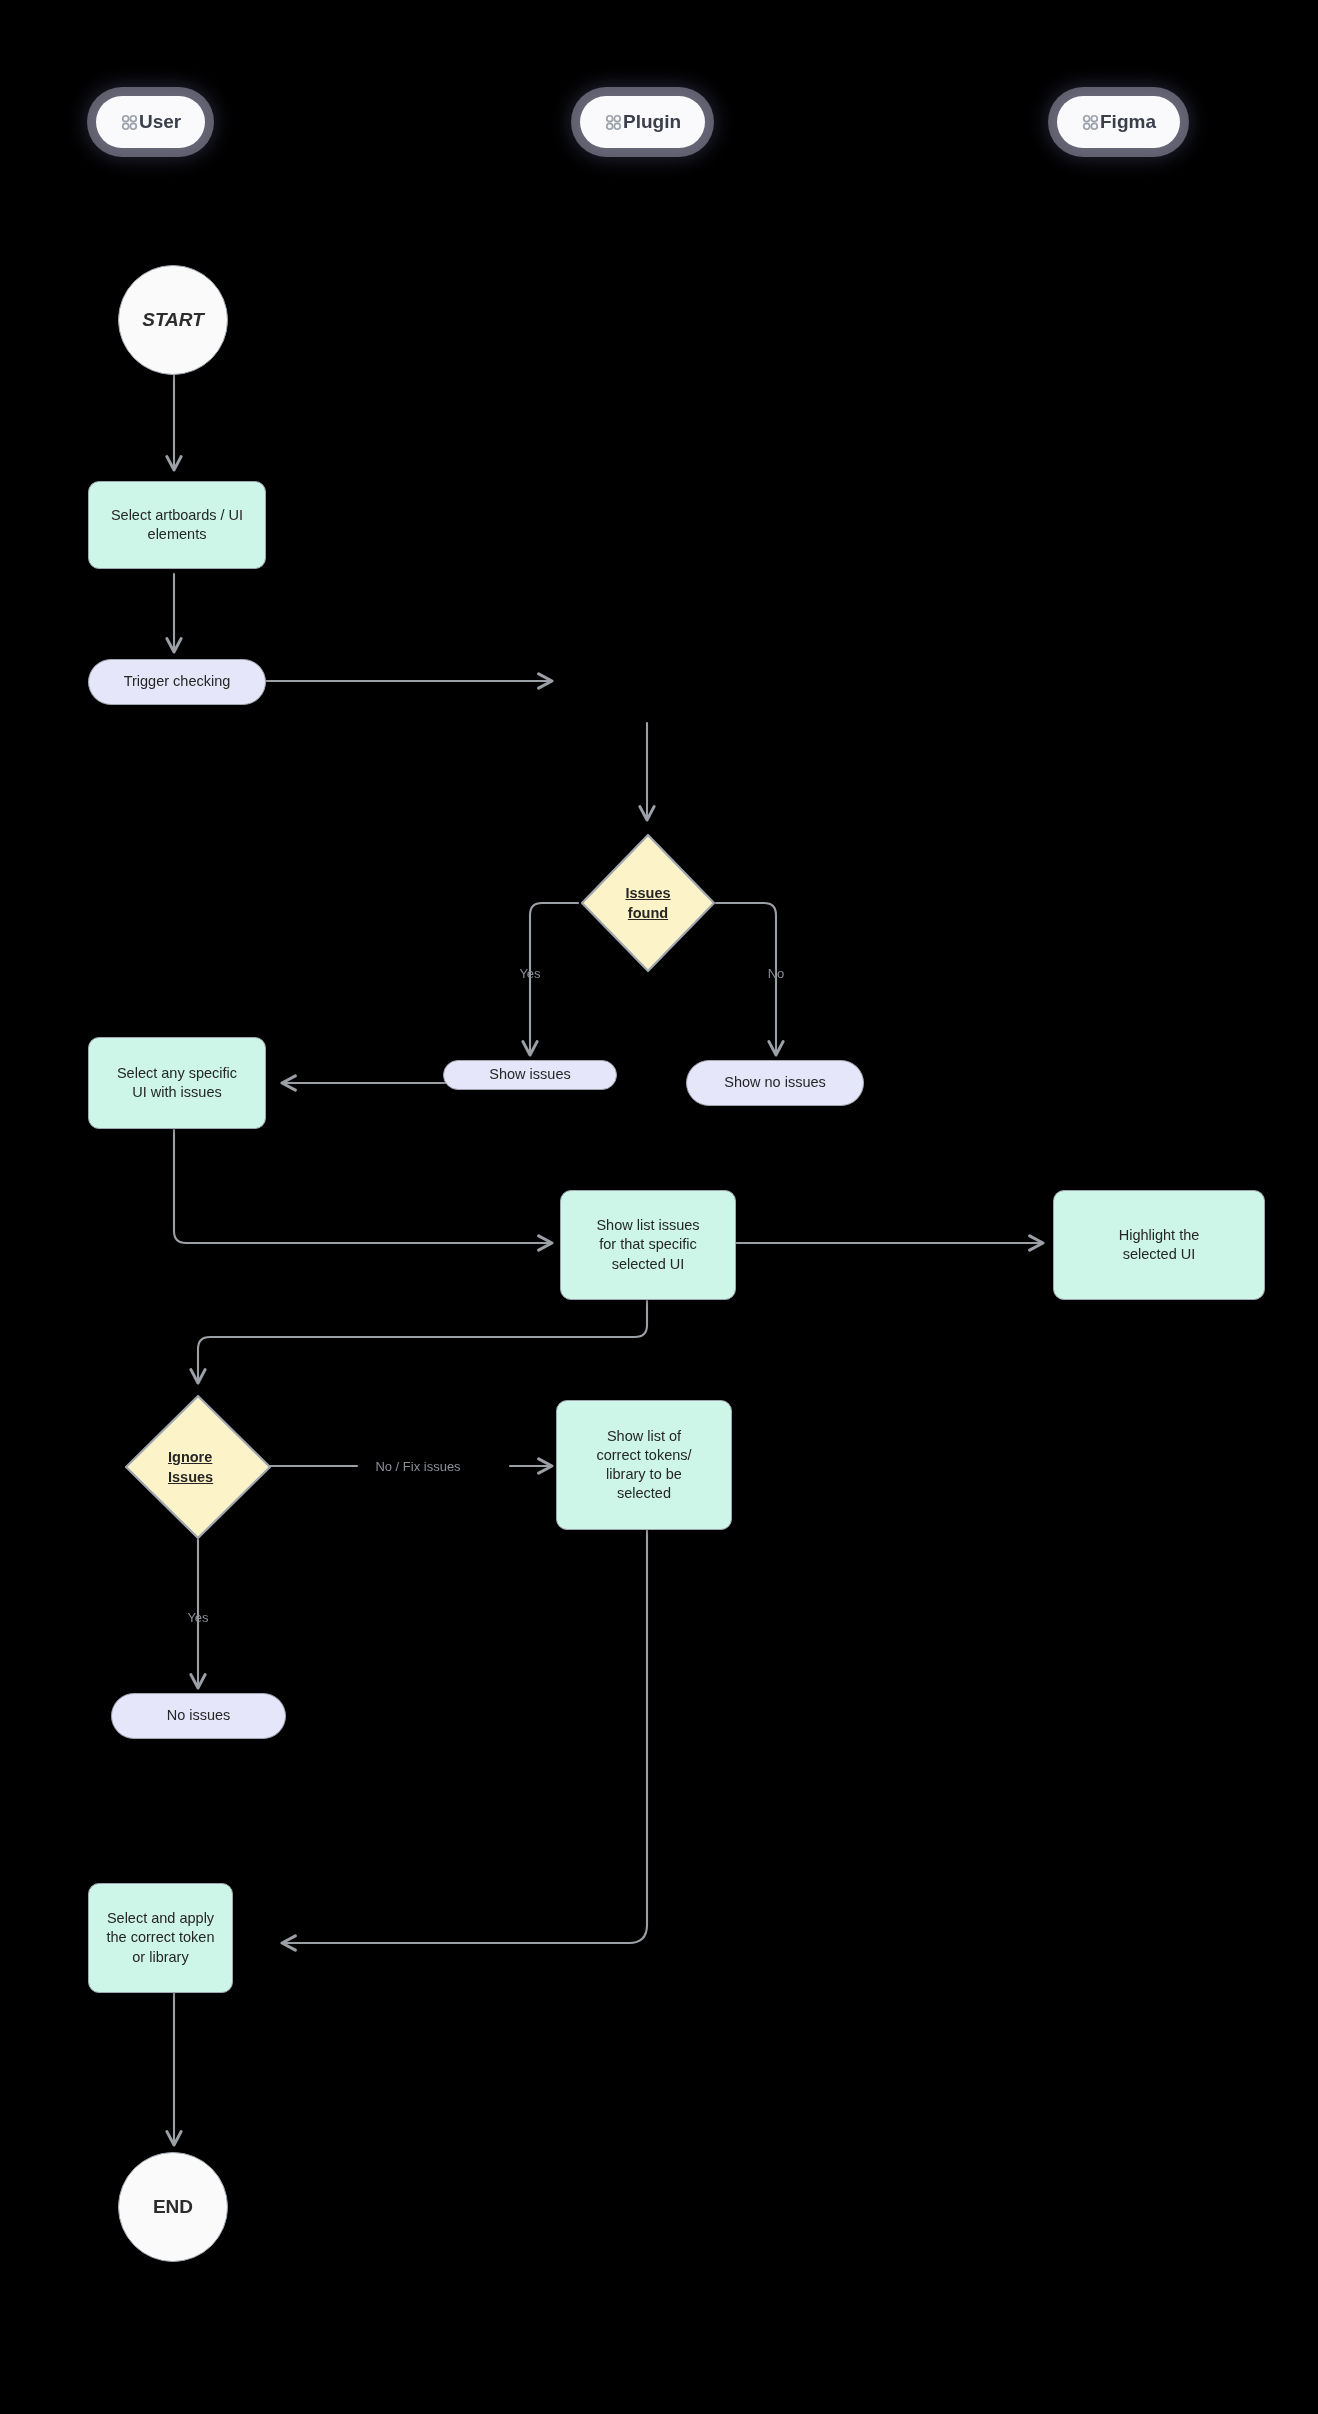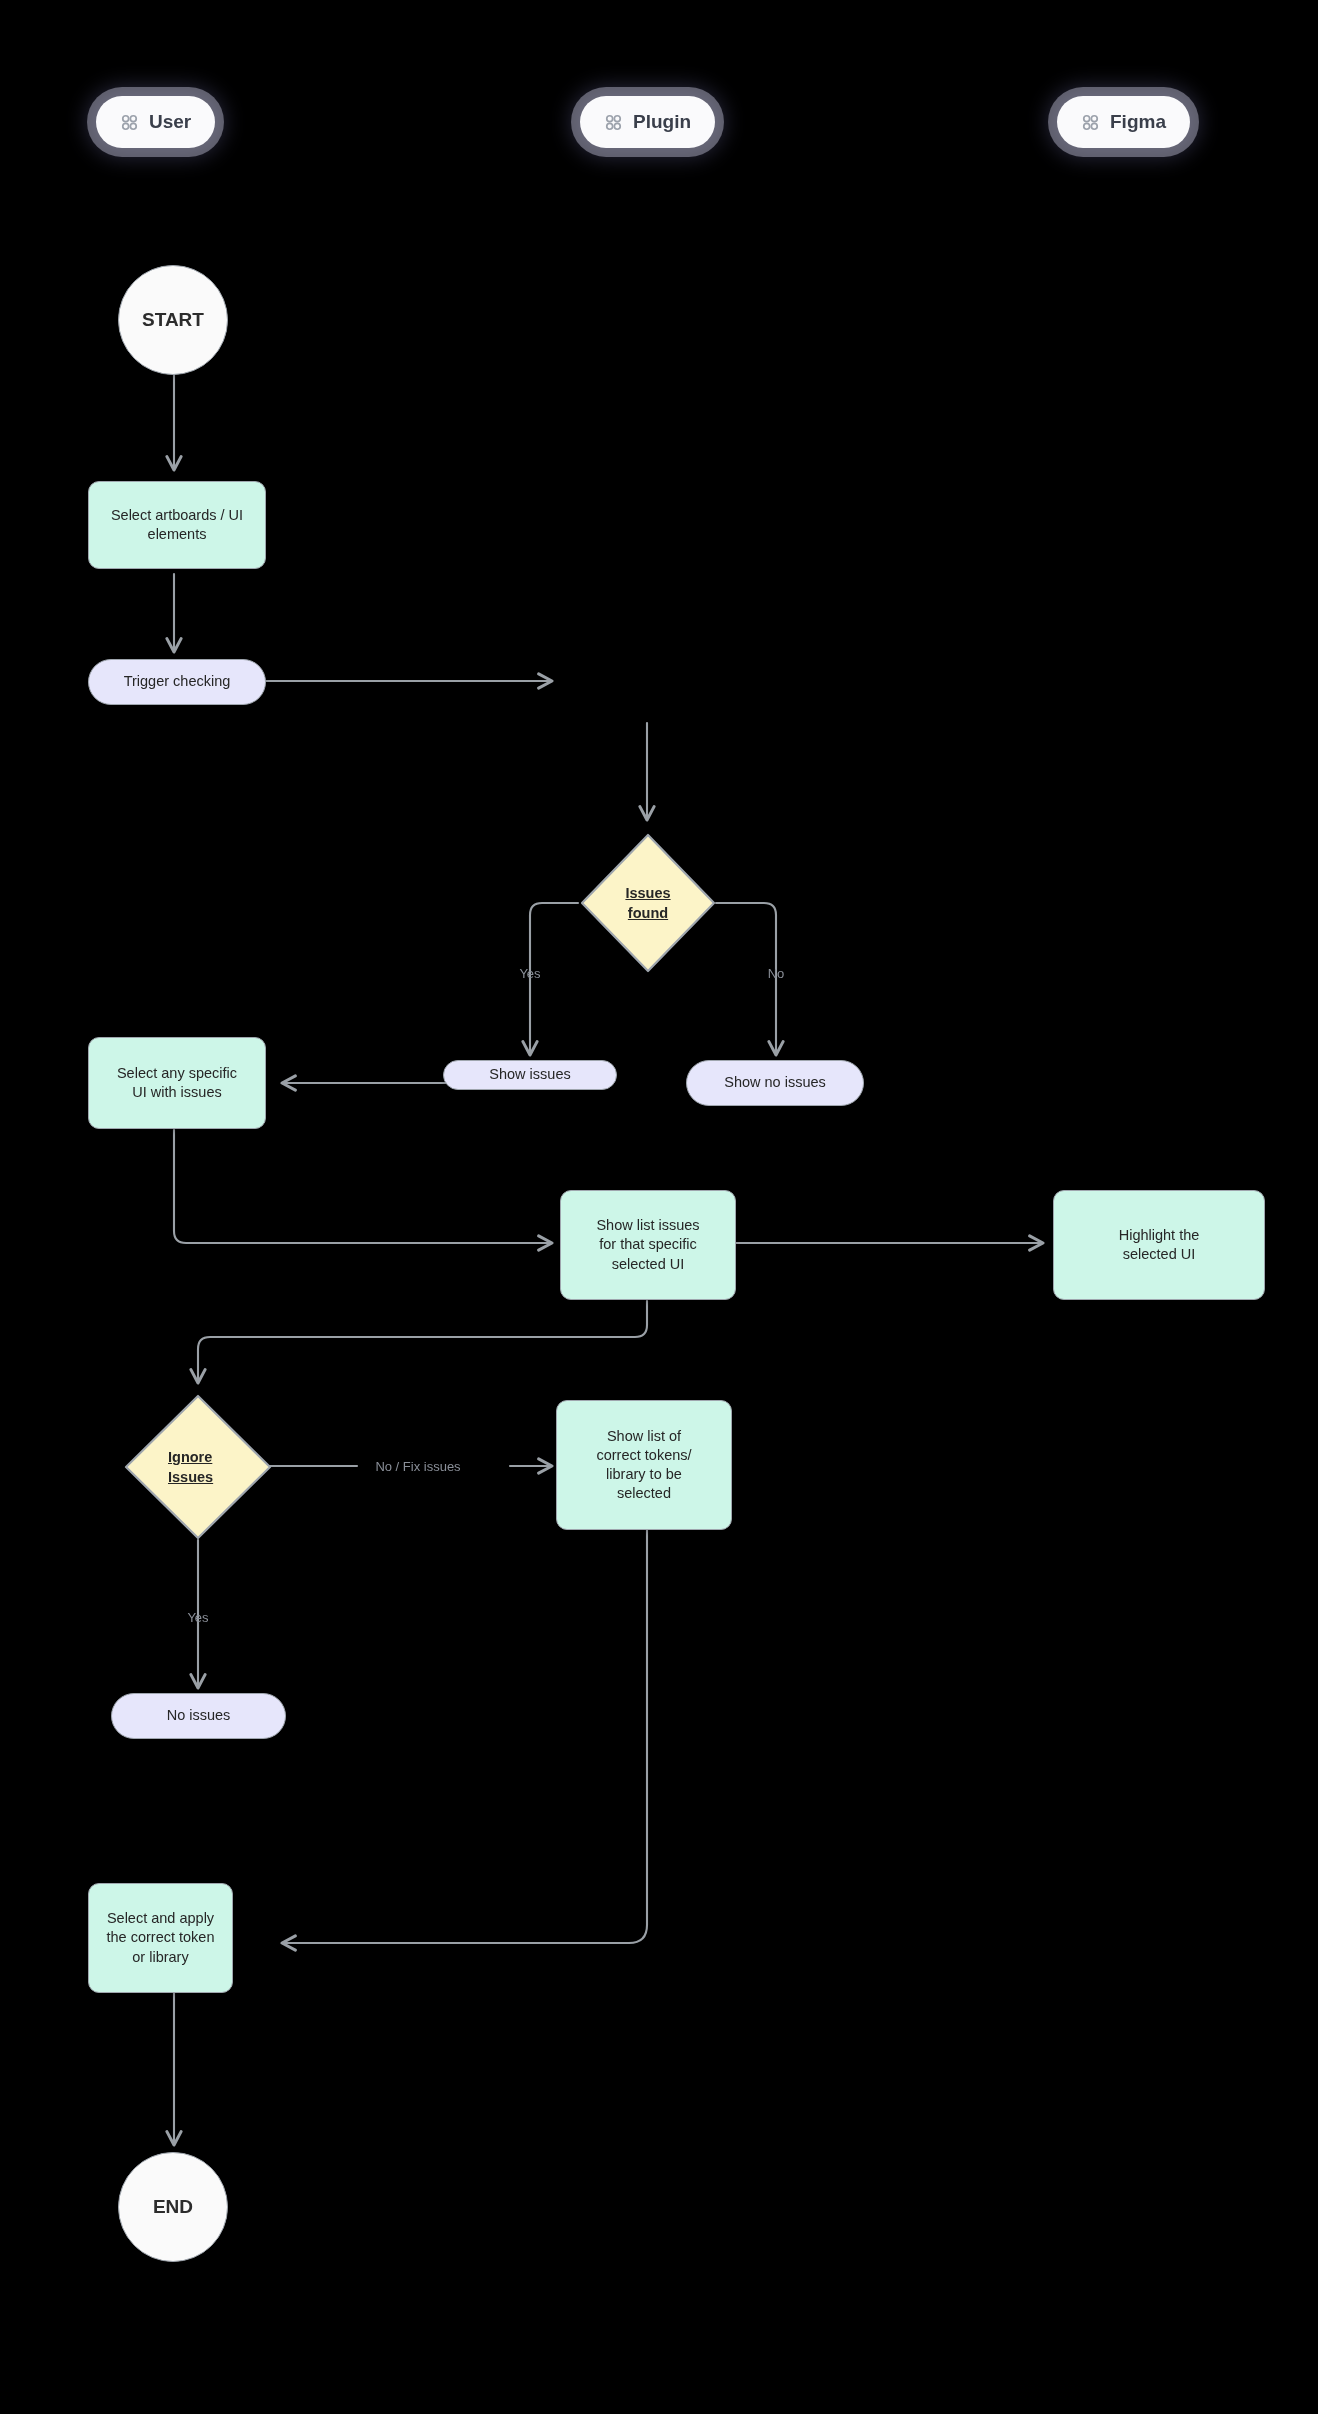--- a/index.html
+++ b/index.html
@@ -22,21 +22,20 @@
     height: 2414px;
     pointer-events: none;
   }
 
   
   .lane-header {
     position: absolute;
     display: flex;
     align-items: center;
     justify-content: center;
-    gap: 10px;
     height: 52px;
     padding: 0 24px;
     border-radius: 26px;
     background: #FAFAFC;
     color: #3A3F4B;
     font-size: 19px;
     font-weight: bold;
     box-shadow: 0 0 0 9px rgba(158,158,176,0.55),
                 0 0 22px 9px rgba(120,120,180,0.35),
                 0 3px 6px rgba(0,0,0,0.35);
@@ -185,21 +184,21 @@
   <div class="lane-header" style="left:1057px; top:96px;">
     <svg class="grid-icon" viewBox="0 0 20 20">
       <circle cx="6" cy="6" r="3.1" fill="none" stroke="#9CA2AC" stroke-width="1.8"></circle>
       <circle cx="14" cy="6" r="3.1" fill="none" stroke="#9CA2AC" stroke-width="1.8"></circle>
       <circle cx="6" cy="14" r="3.1" fill="none" stroke="#9CA2AC" stroke-width="1.8"></circle>
       <circle cx="14" cy="14" r="3.1" fill="none" stroke="#9CA2AC" stroke-width="1.8"></circle>
     </svg>
     <span class="lane-label">Figma</span>
   </div>
 
-  <div class="node node-terminal" style="left:118px; top:265px; width:110px; height:110px;">
+  <div class="node node-terminal" style="left:118px; top:265px; width:110px; height:110px;font-style:italic;">
     <span>START</span>
   </div>
 
   <div class="node node-process" style="left:88px; top:481px; width:178px; height:88px;">
     <span>Select artboards / UI elements</span>
   </div>
 
   <div class="node node-pill" style="left:88px; top:659px; width:178px; height:46px;">
     <span>Trigger checking</span>
   </div>

